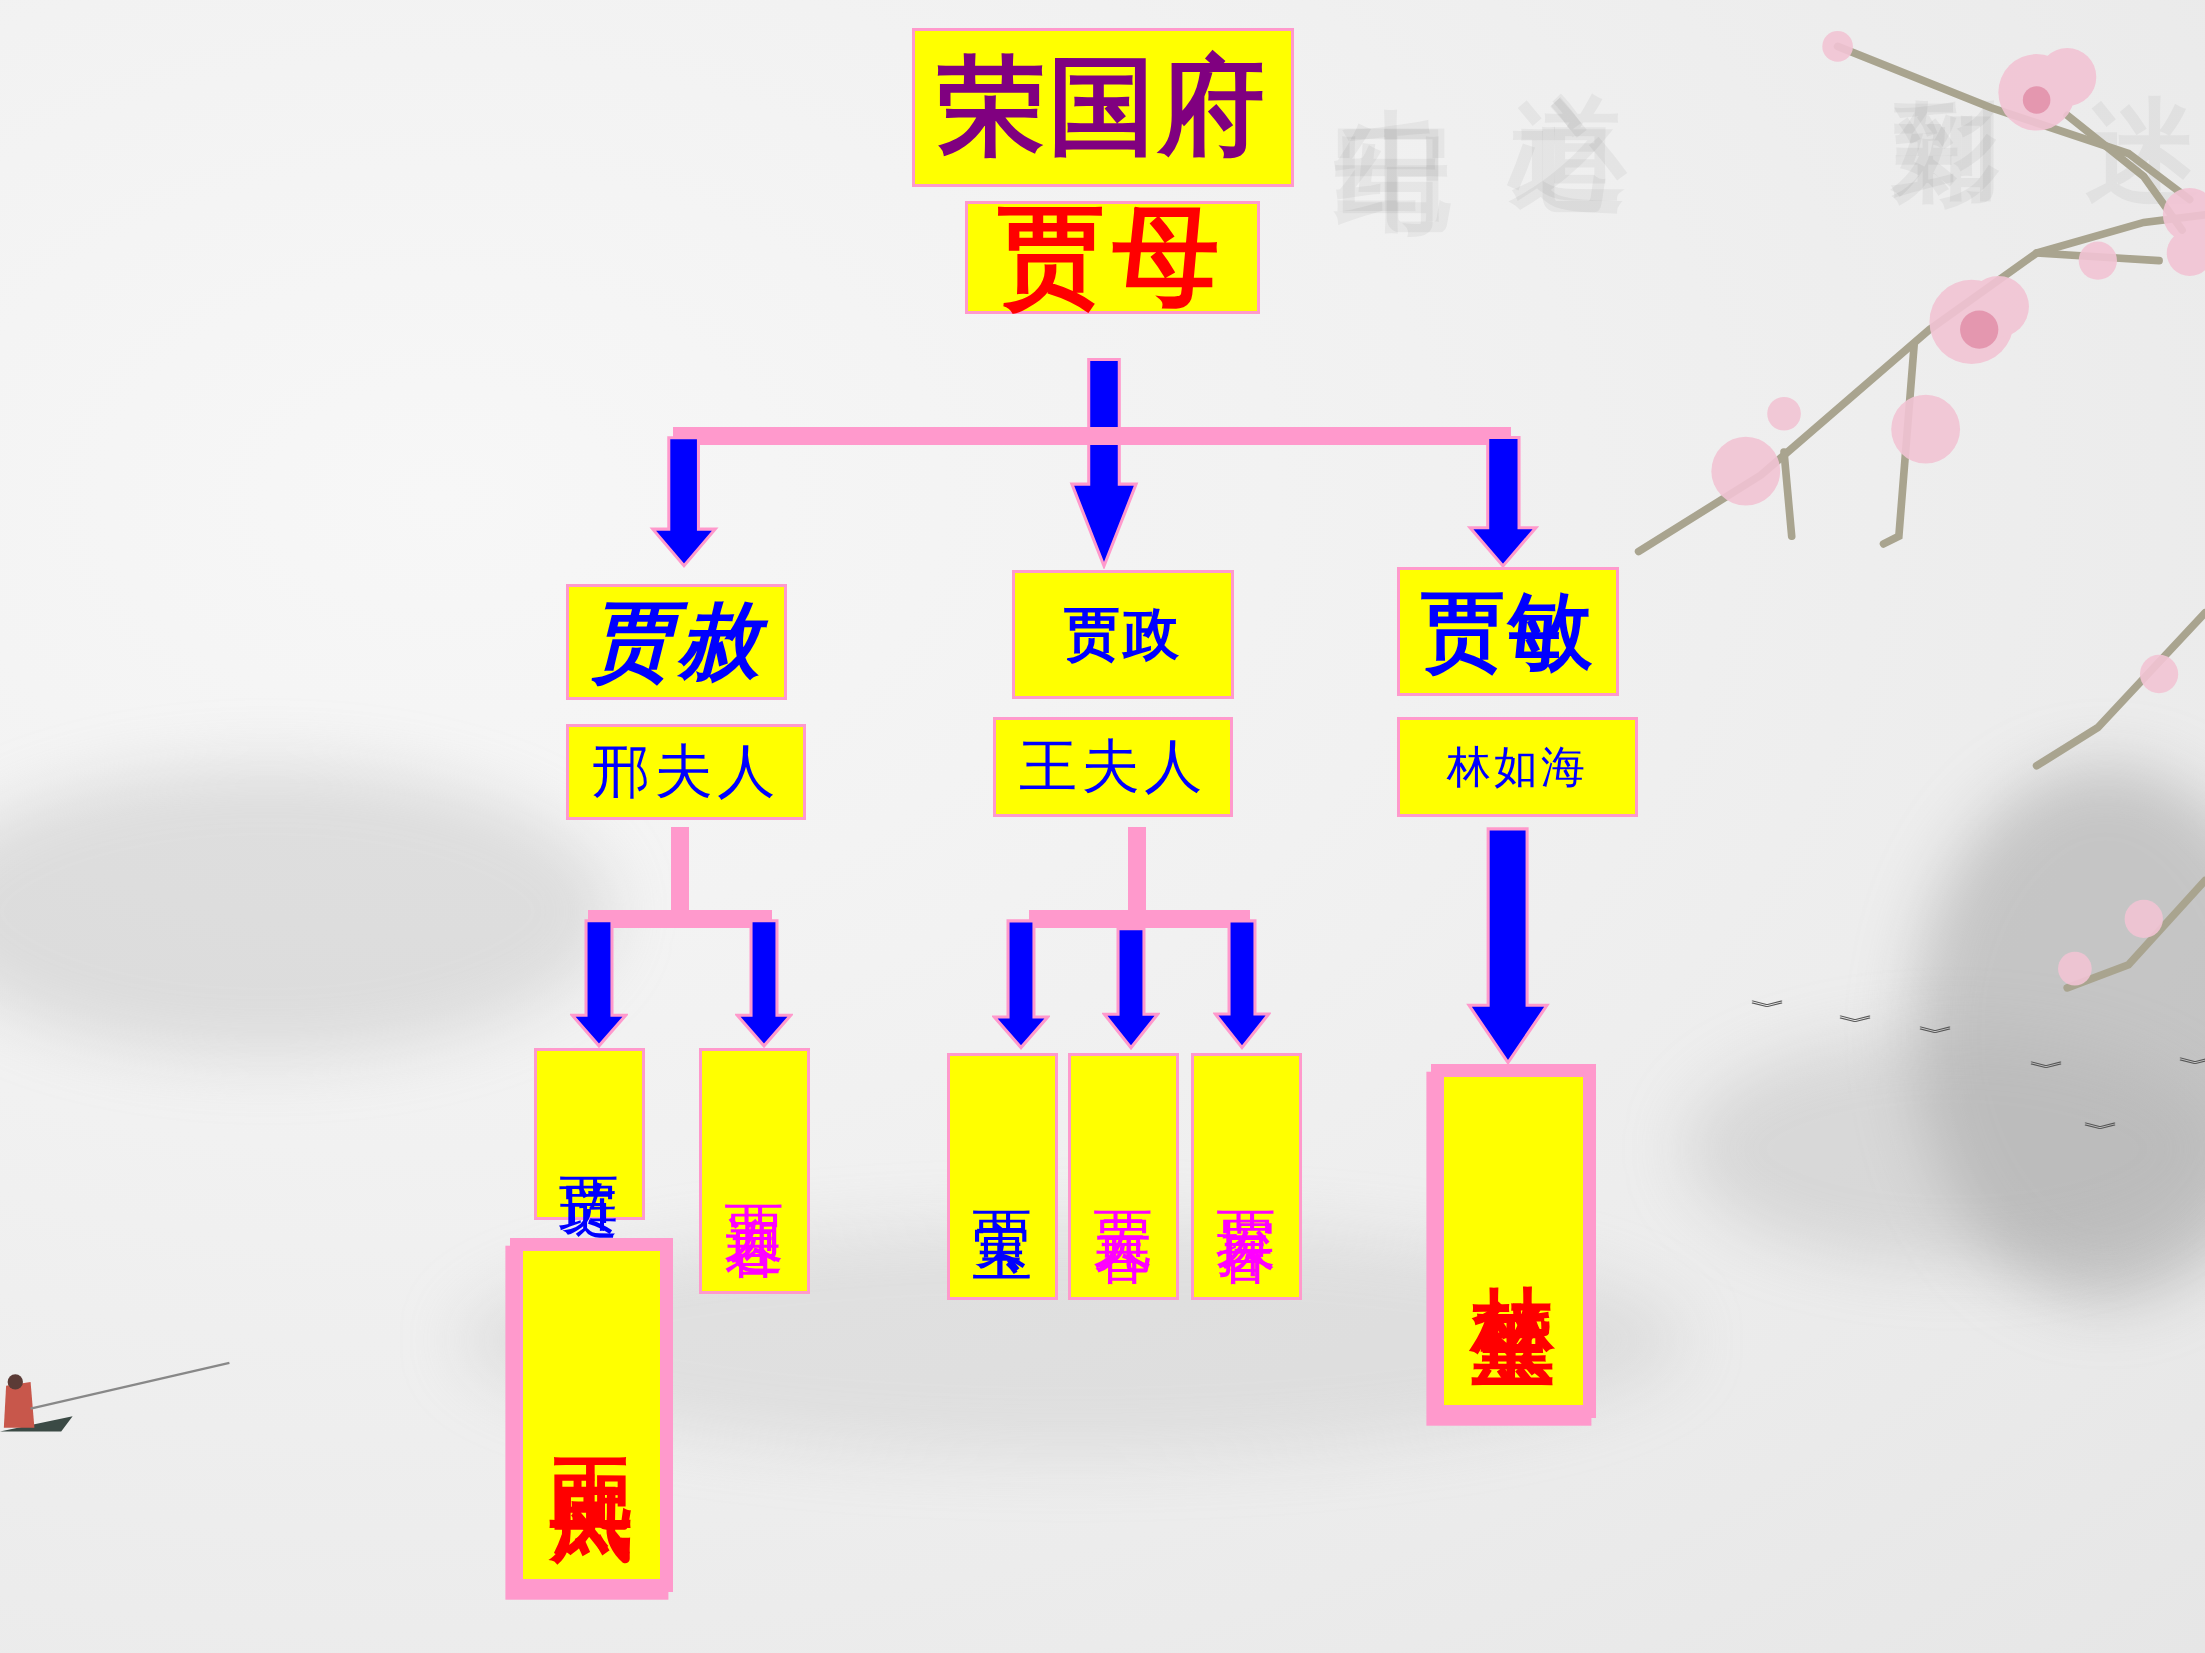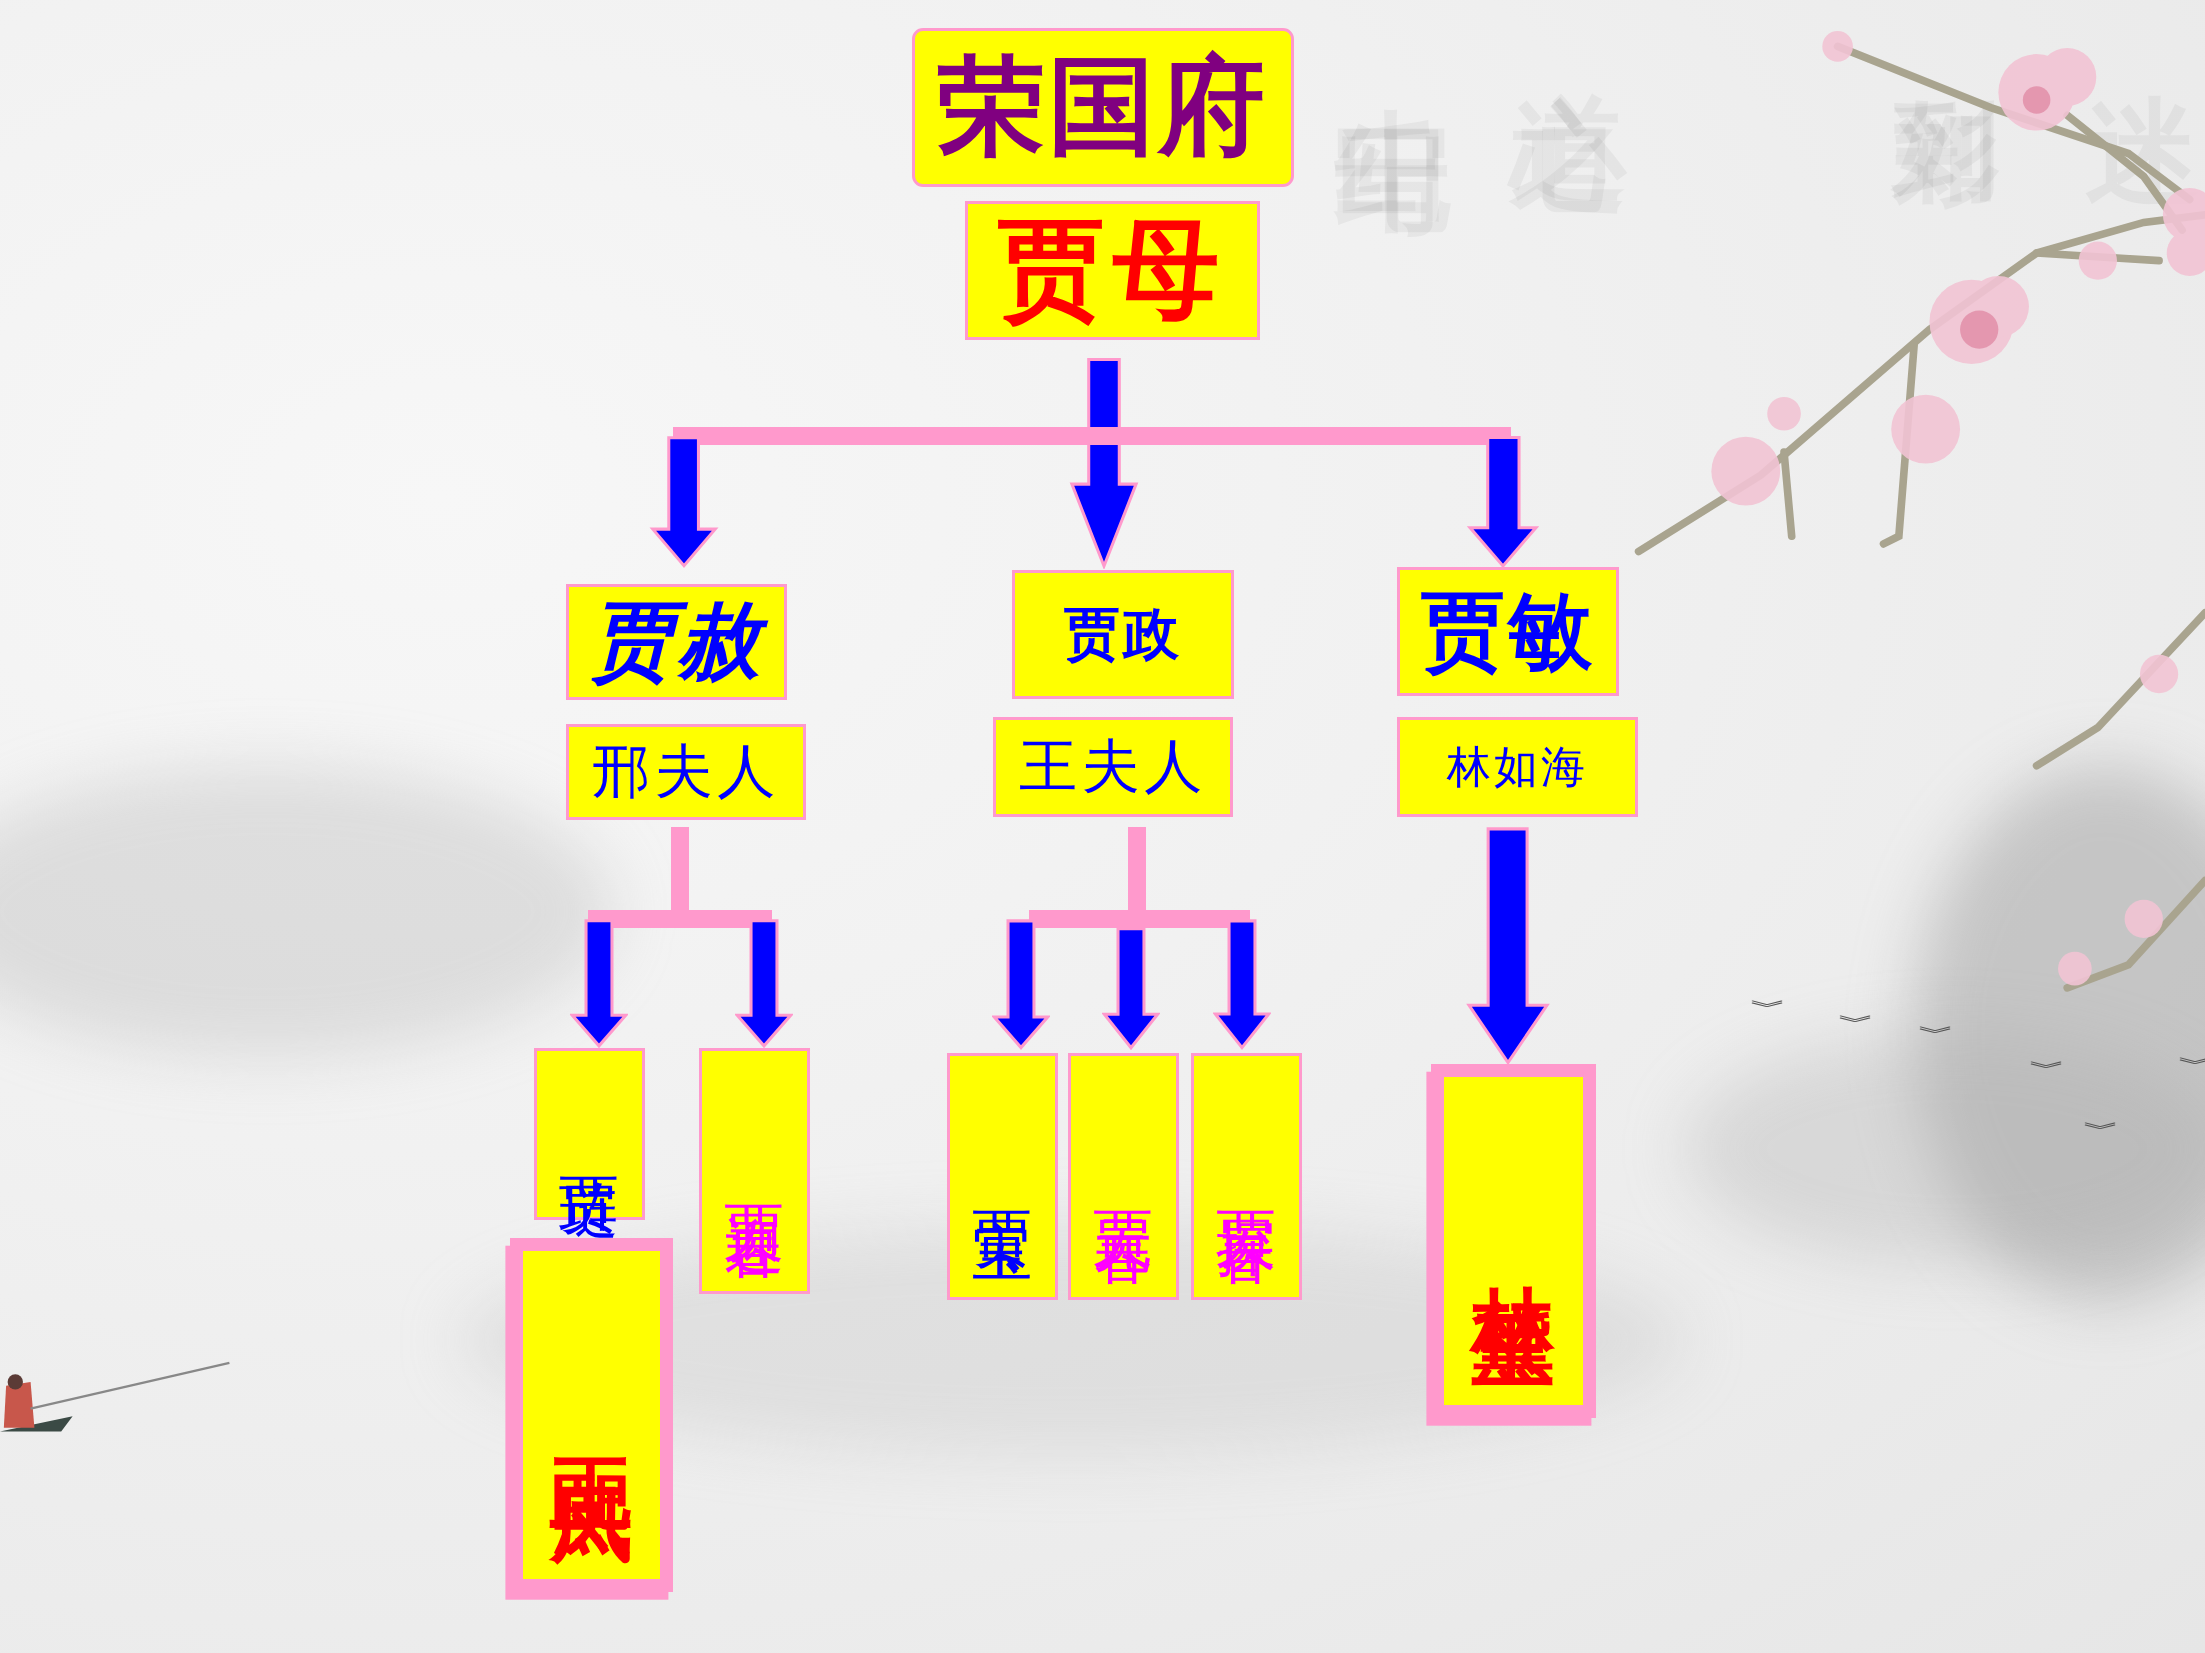--- a/index.html
+++ b/index.html
@@ -76,25 +76,25 @@
 <div class="bird" style="left:2083px; top:1110px;">︾</div>
 <div class="bird" style="left:2178px; top:1045px;">︾</div>
 
 <svg class="abs" style="left:0px; top:1355px;" width="260" height="92" viewBox="0 0 340 120">
   <path d="M0 100 L80 100 L95 80 Z" fill="#3b4a45"></path>
   <path d="M8 40 L40 35 L45 95 L5 95 Z" fill="#c8574b"></path>
   <circle cx="20" cy="35" r="10" fill="#5b3b36"></circle>
   <line x1="40" y1="70" x2="300" y2="10" stroke="#888" stroke-width="3"></line>
 </svg>
 
-<div class="box" style="left:912px; top:28px; width:382px; height:159px;border-radius:11px;">
+<div class="box" style="left:912px; top:28px; width:382px; height:159px;">
   <span style="color:#800080; font-size:107px; font-weight:bold; letter-spacing:3.1px;">荣国府</span>
 </div>
 
-<div class="box" style="left:965px; top:201px; width:295px; height:139px;">
+<div class="box" style="left:965px; top:201px; width:295px; height:113px;">
   <span style="color:#FF0000; font-size:107px; font-weight:bold; letter-spacing:7.7px;">贾母</span>
 </div>
 
 <div class="pinkbar" style="left:673px; top:427px; width:838px; height:18.4px;"></div>
 
 <svg class="arrow" style="left:649px; top:436px;" width="70" height="133" viewBox="0 0 92 174">
   <path d="M26 2 L65 2 L65 122 L87 122 L46 170 L5 122 L26 122 Z" fill="#0000FF" stroke="#FF99CC" stroke-width="4"></path>
 </svg>
 <svg class="arrow" style="left:1068px; top:358px;" width="72" height="211" viewBox="0 0 94 276">
   <path d="M27 2 L67 2 L67 165 L89 165 L47 272 L5 165 L27 165 Z" fill="#0000FF" stroke="#FF99CC" stroke-width="4"></path>

